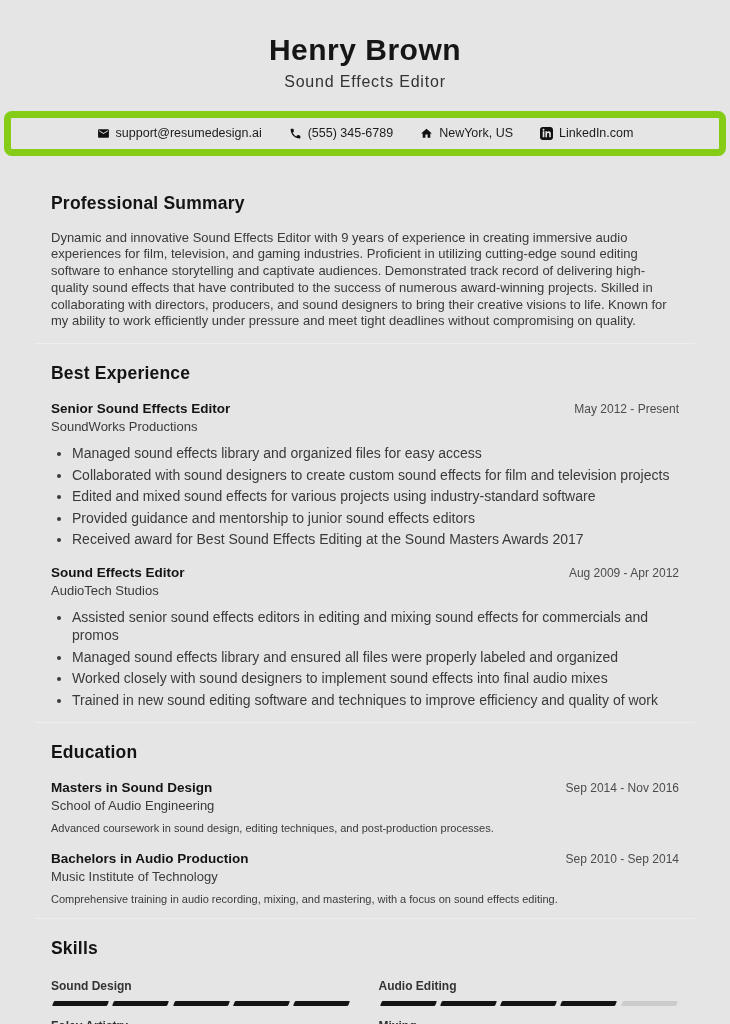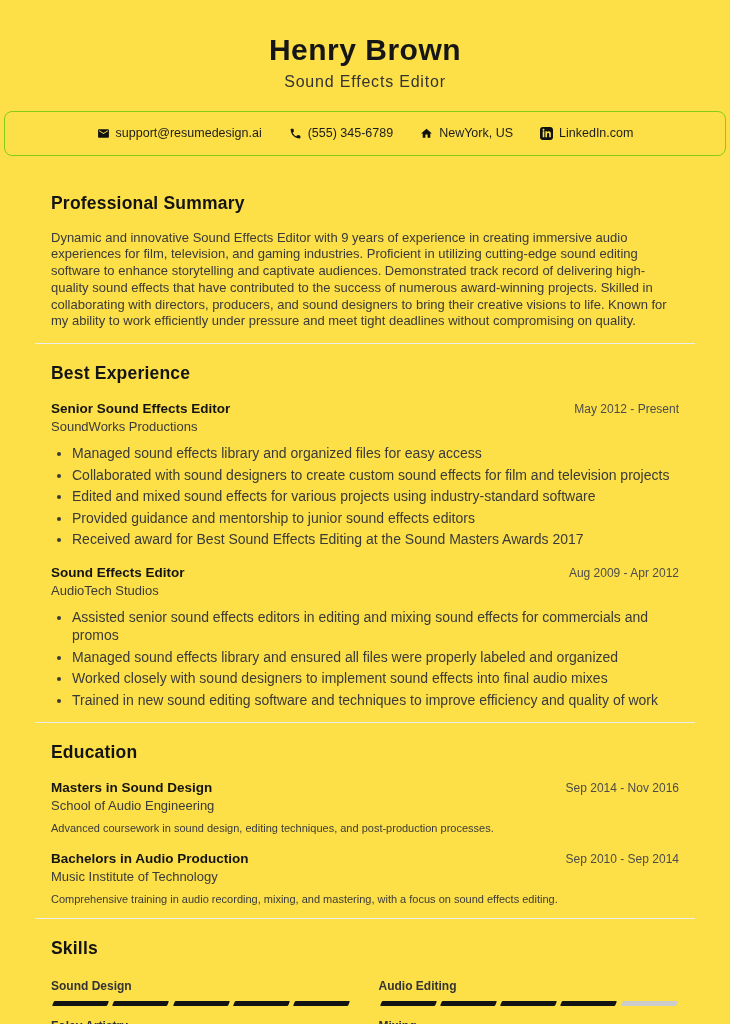--- a/index.html
+++ b/index.html
@@ -2,21 +2,21 @@
 <html><head>
 <meta charset="utf-8">
 <style>
   * { box-sizing: border-box; }
   html, body { margin: 0; padding: 0; background: #ffffff; }
   .page {
     position: relative;
     width: 730px;
     height: 1024px;
     margin: 0 auto;
-    background: #fde047;
+    background: #e5e5e5;
     overflow: hidden;
     font-family: "Liberation Sans", sans-serif;
     color: #1a1a1a;
   }
   
   .header { text-align: center; padding-top: 33px; }
   .name {
     margin: 0;
     font-size: 30px;
     font-weight: 700;
@@ -27,21 +27,21 @@
   .subtitle {
     margin-top: 5px;
     font-size: 16px;
     letter-spacing: 0.8px;
     color: #333333;
   }
   
   .contact-bar {
     margin: 20px 4px 0 4px;
     height: 45px;
-    border: 1px solid #84cc16;
+    border: 7px solid #84cc16;
     border-radius: 8px;
     display: flex;
     justify-content: center;
     gap: 27px;
     font-size: 12.5px;
     color: #1c1c1c;
   }
   .contact-item { display: inline-flex; align-items: center; gap: 6px; white-space: nowrap; }
   .contact-item svg { width: 13px; height: 13px; fill: #111111; flex: 0 0 auto; }
   

